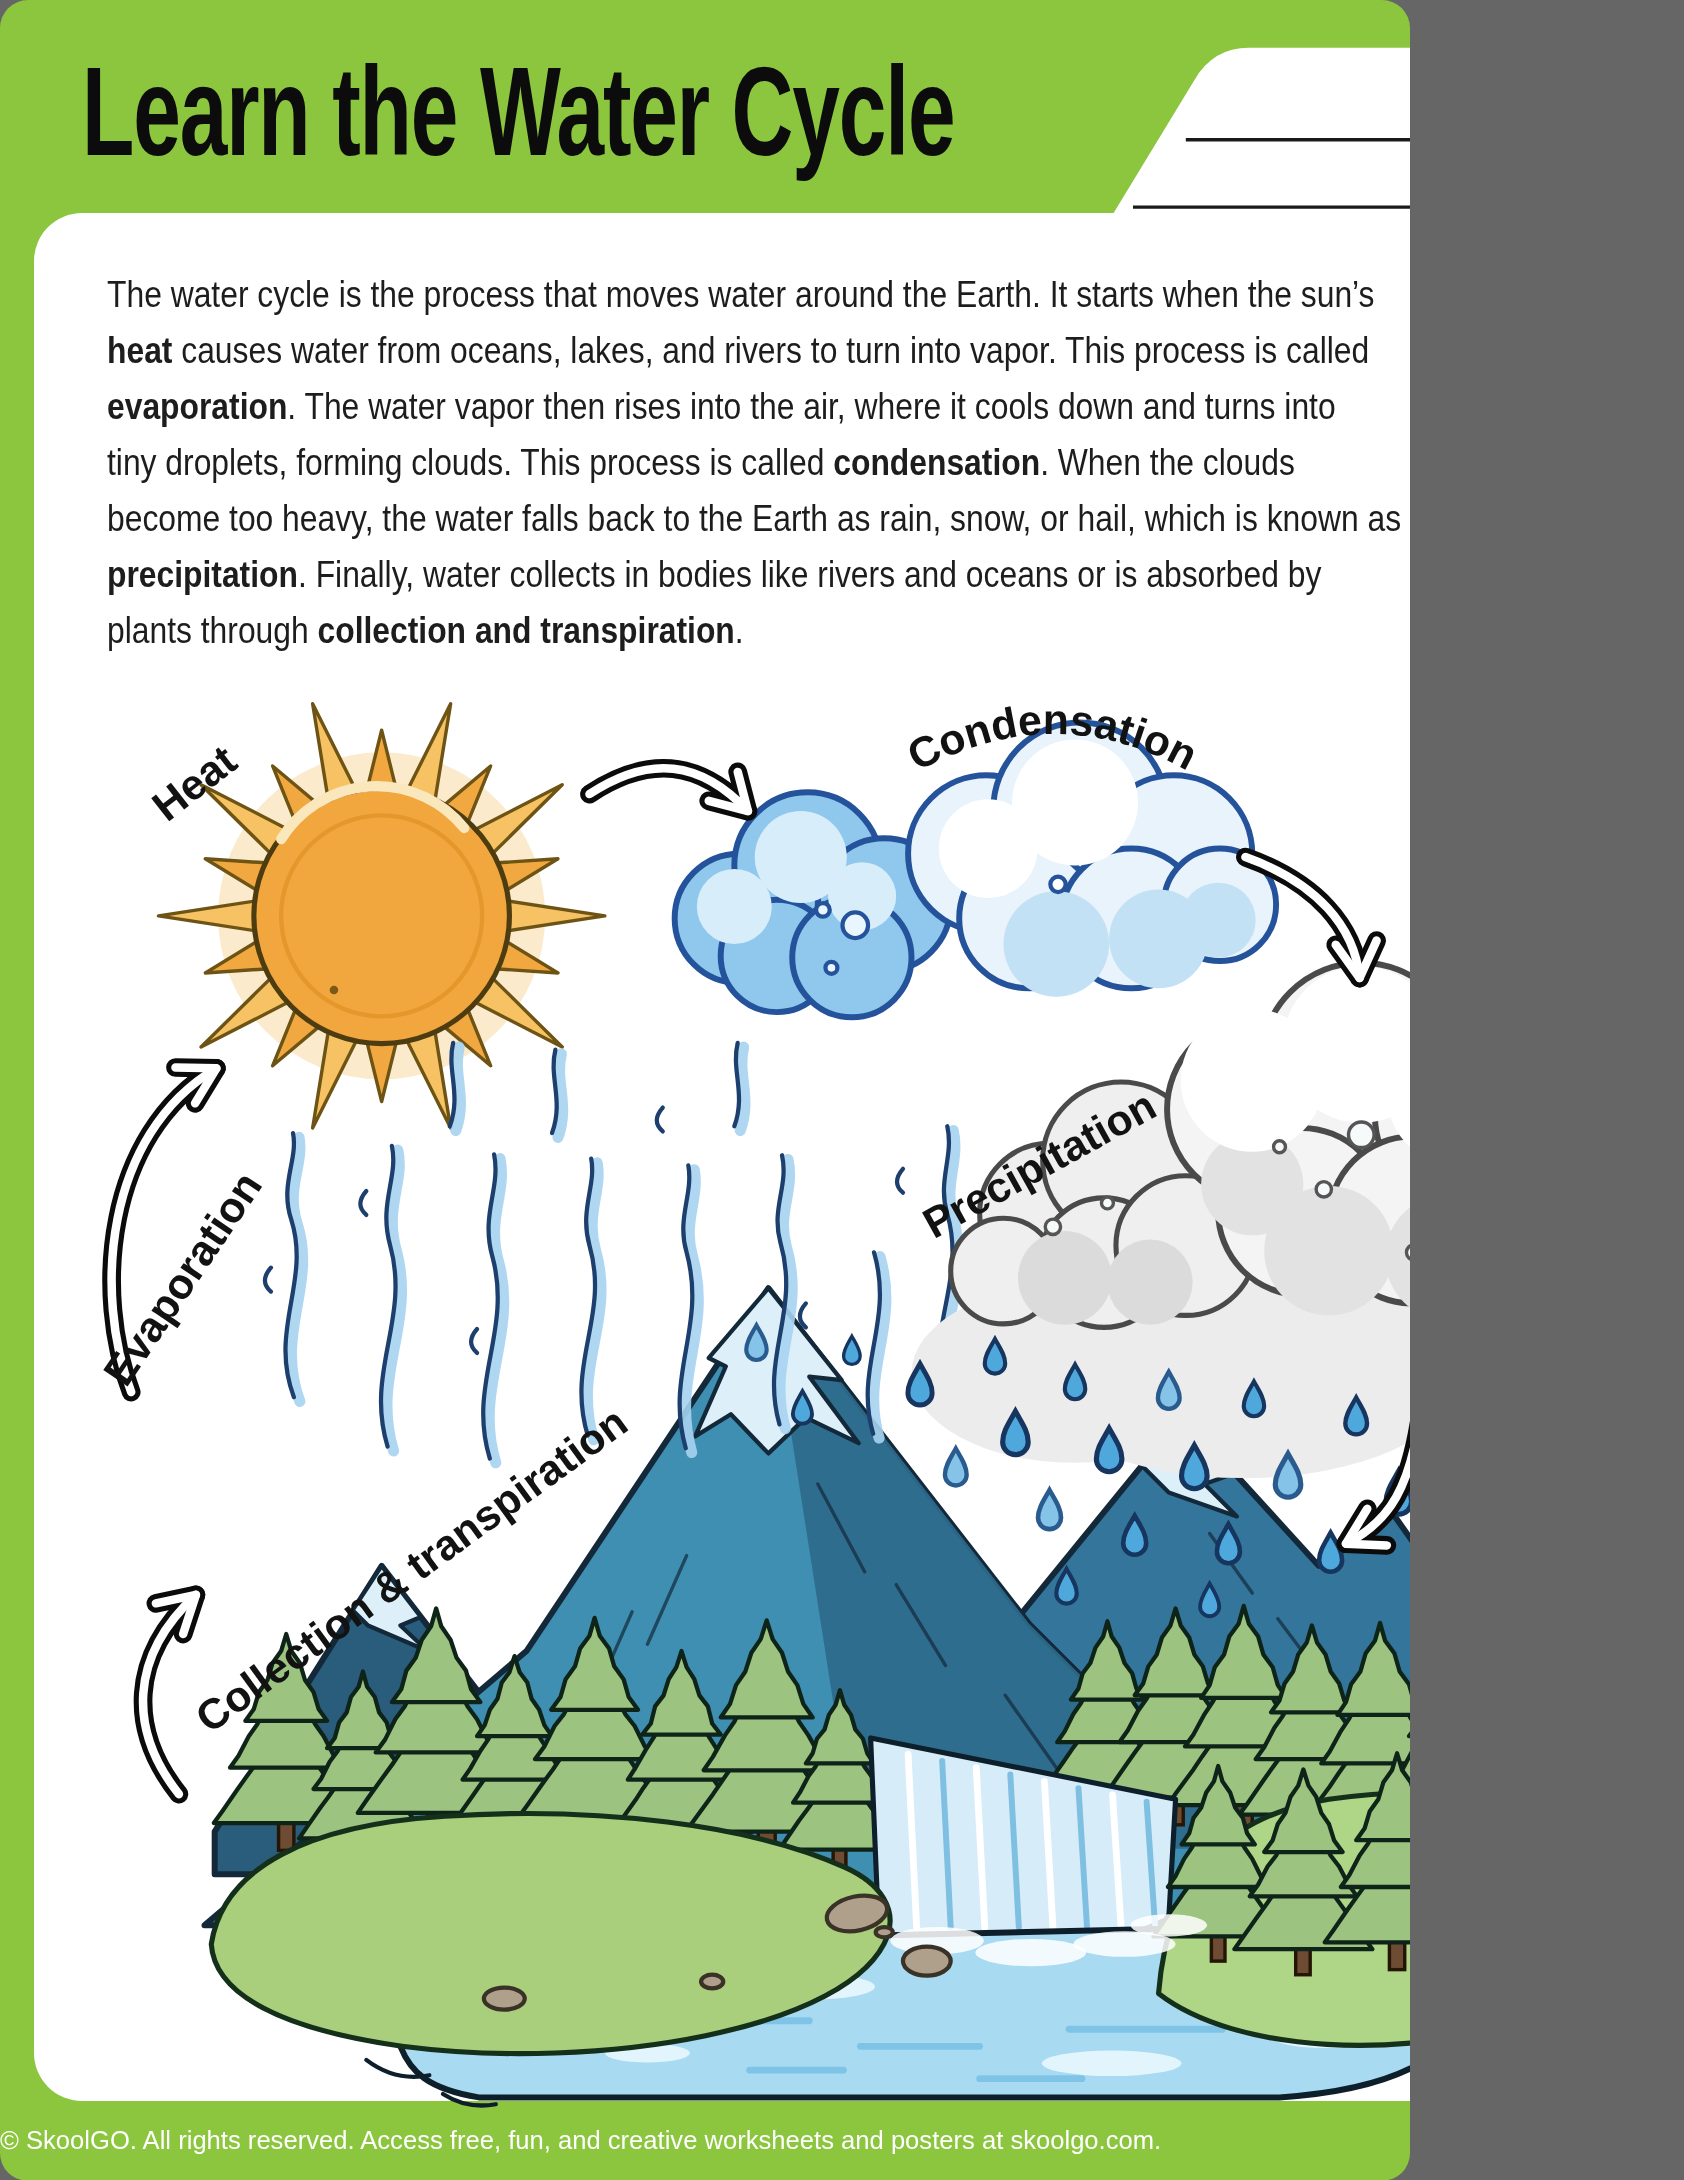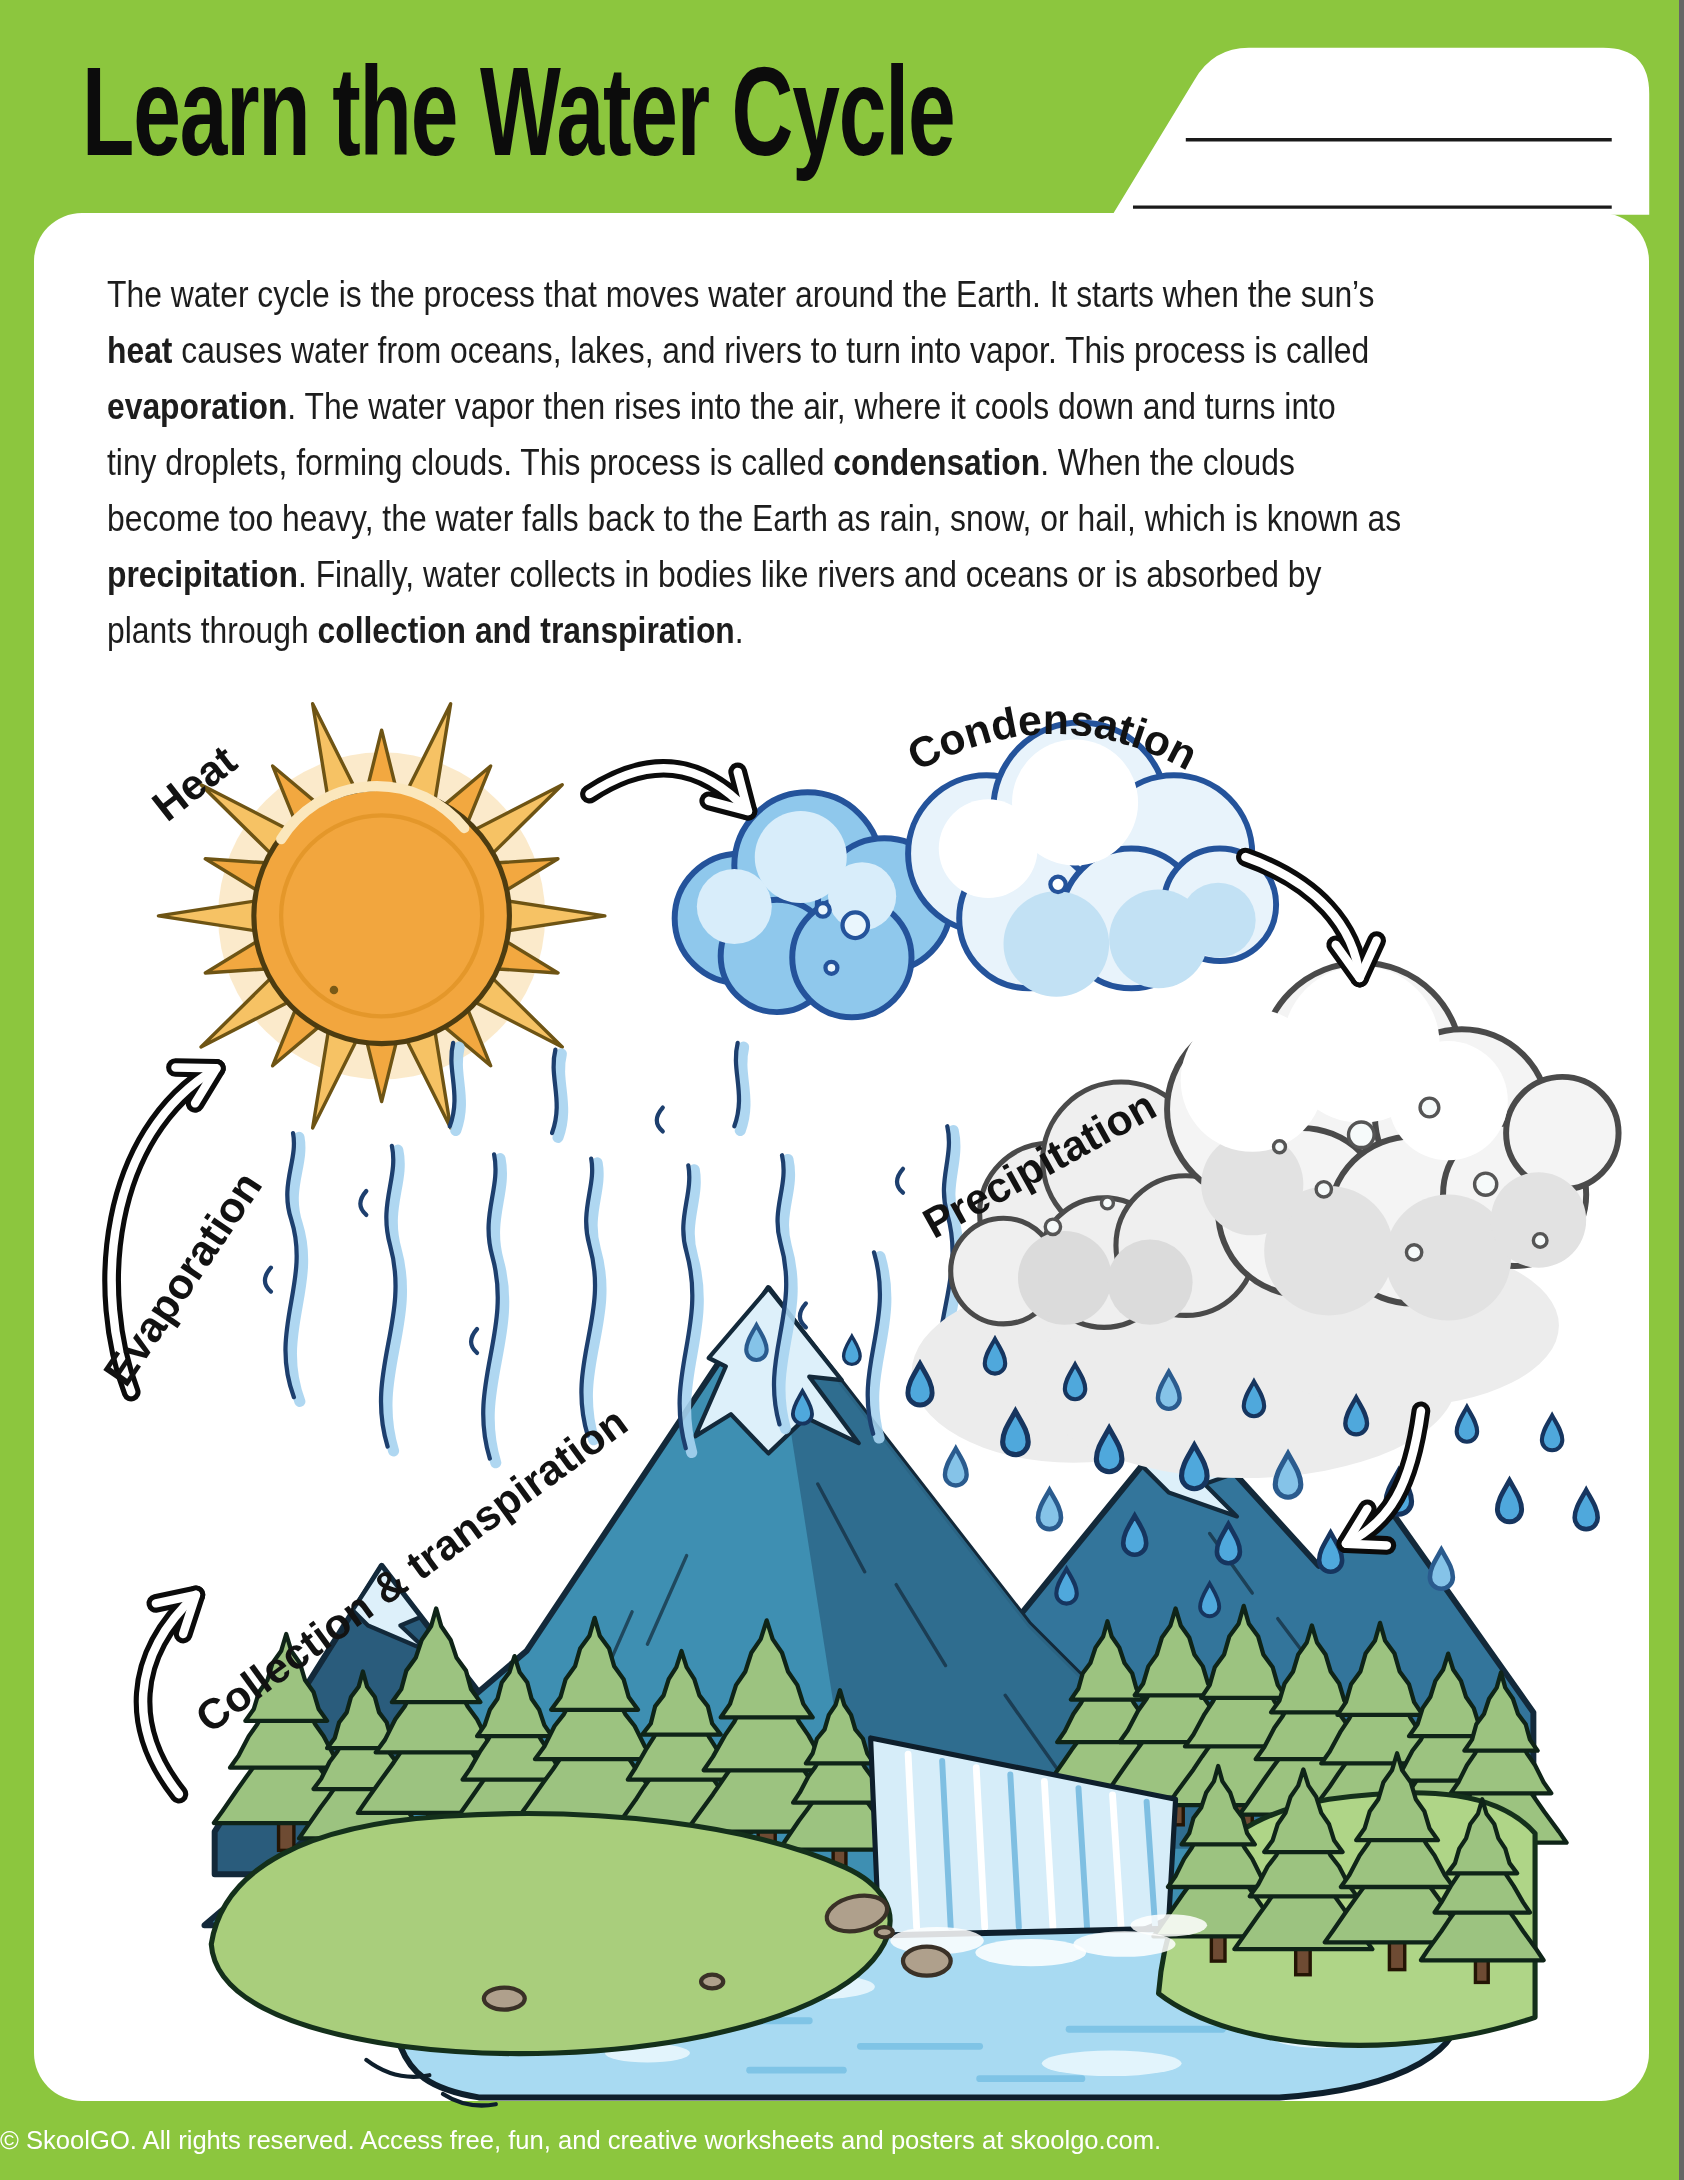--- a/index.html
+++ b/index.html
@@ -1,17 +1,17 @@
 <!DOCTYPE html>
 <html style="--green: #8CC63E; --labelInk: #121212; --navy: #24539B; --cloudBlue: #8FC8EC; --cloudPale: #D8EDFA; --cloudBlueLight: #E8F3FB; --cloudShade: #C2E1F4; --grayOutline: #4A4A4A; --cloudGray: #F4F4F4; --cloudGrayShade: #E2E2E2; --cloudShadow: #ECECEC; --drop: #4FA8DC; --dropDark: #16355F; --dropLight: #85C3E8; --vapor: #A6D3F0; --vaporDark: #1D3F6E; --mtnMain: #3E8FB2; --mtnShade: #2E6A8C; --mtnBack: #33759B; --mtnSmall: #2A5C7C; --snow: #DDF0FA; --mtnLine: #13293A; --grass: #A9CE7C; --grass2: #AFD587; --tree: #9CC380; --treeDark: #0F2418; --trunk: #6E4B33; --water: #A8DAF2; --waterDeep: #7FC4E6; --waterLight: #E2F4FC; --fall: #D6EDF9; --fallStreak: #7FBFE2; --rock: #AFA08C; --sunDisc: #F2A63E; --sunRayA: #F6C264; --sunRayB: #F2A840; --sunOutline: #6E5414; --halo: #F8D9A0;font-size:13.6px"><head>
 <meta charset="utf-8">
 <style>
   html,body{margin:0;padding:0;background:#666;}
-  .page{position:relative;width:1679px;height:2181px;background:var(--green);overflow:hidden;
-        font-family:"Liberation Sans",sans-serif;}
+  .page{position:relative;width:1410px;height:2181px;background:var(--green);overflow:hidden;
+        font-family:"Liberation Sans",sans-serif;border-radius:28px;}
   .card{position:absolute;left:34px;top:213px;width:1615px;height:1888px;background:#fff;border-radius:48px;}
   .title{position:absolute;left:82px;top:39px;margin:0;font-size:126px;font-weight:700;letter-spacing:-1.7px;
          color:#0c0c0c;transform:scaleX(.68);transform-origin:left top;white-space:nowrap;}
   .intro{position:absolute;left:107px;top:267px;font-size:37px;line-height:56px;color:#1d1d1d;
          transform:scaleX(.86);transform-origin:left top;}
   .intro .ln{white-space:nowrap;}
   .intro b{font-weight:700;}
   #art{position:absolute;left:0;top:0;}
   .footer{position:absolute;left:0;right:0;top:2126px;color:#fff;font-size:25.6px;}
 

